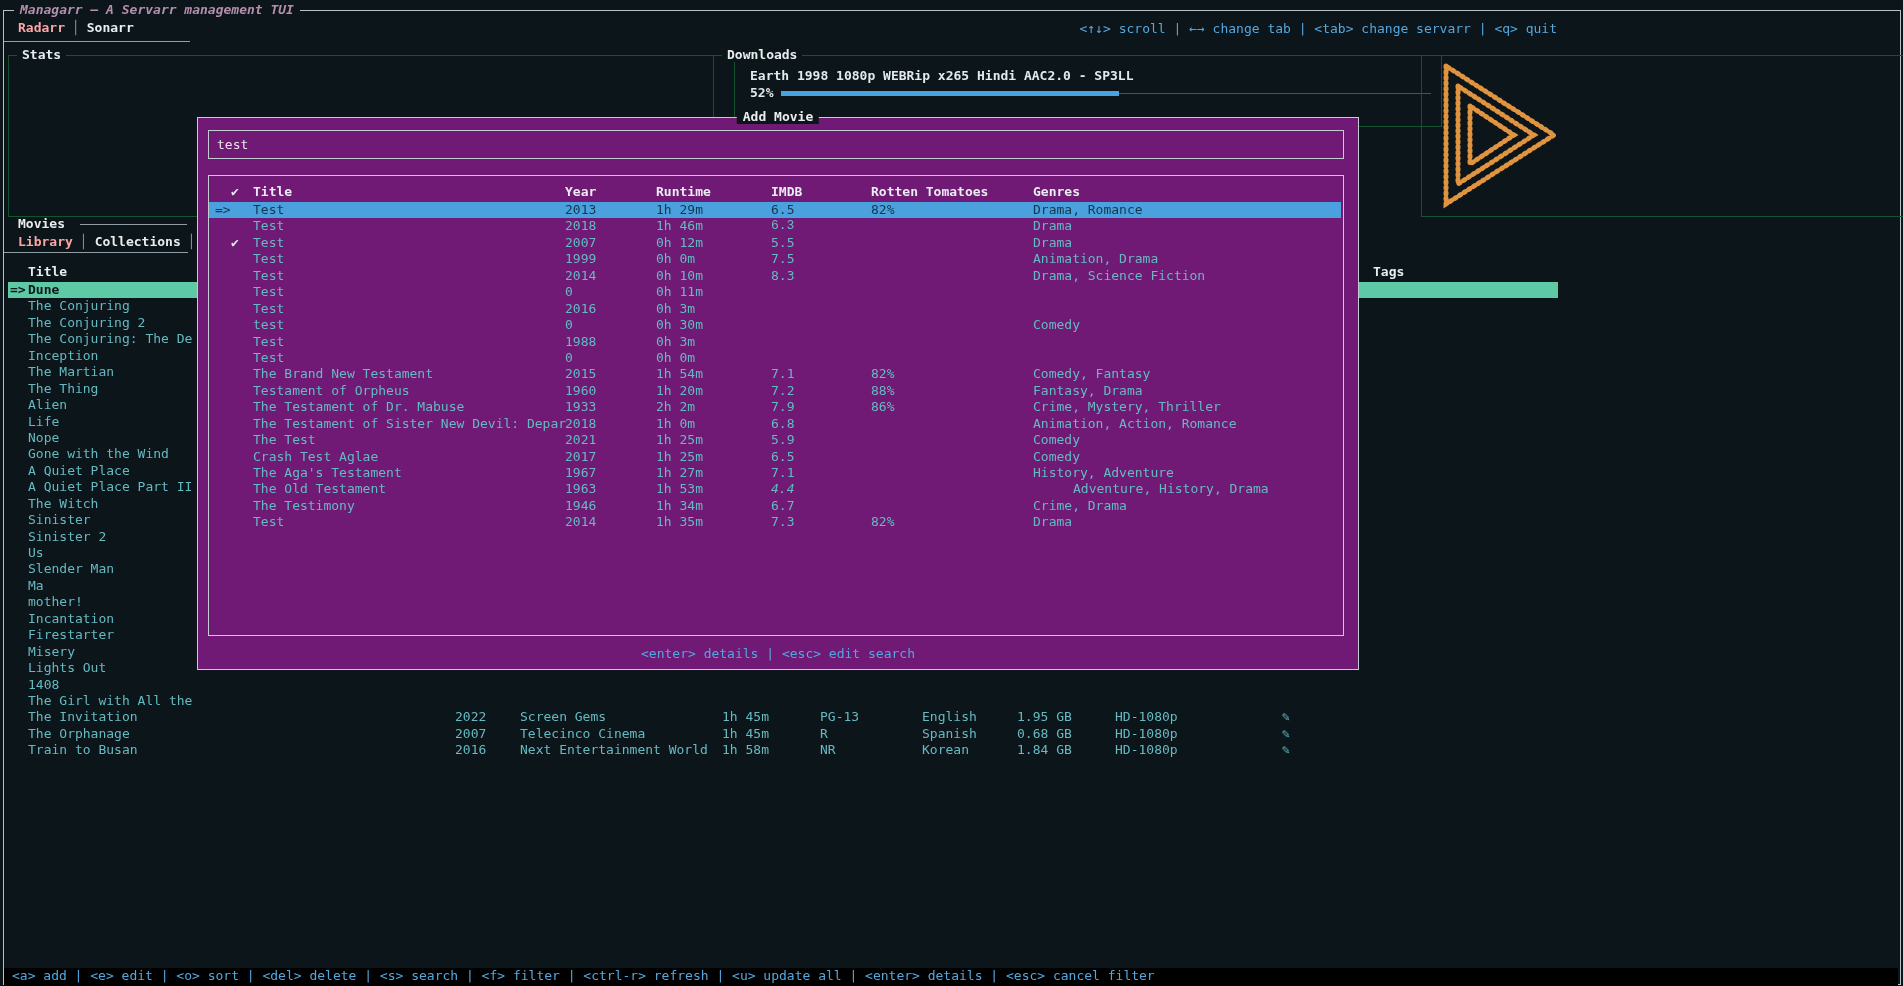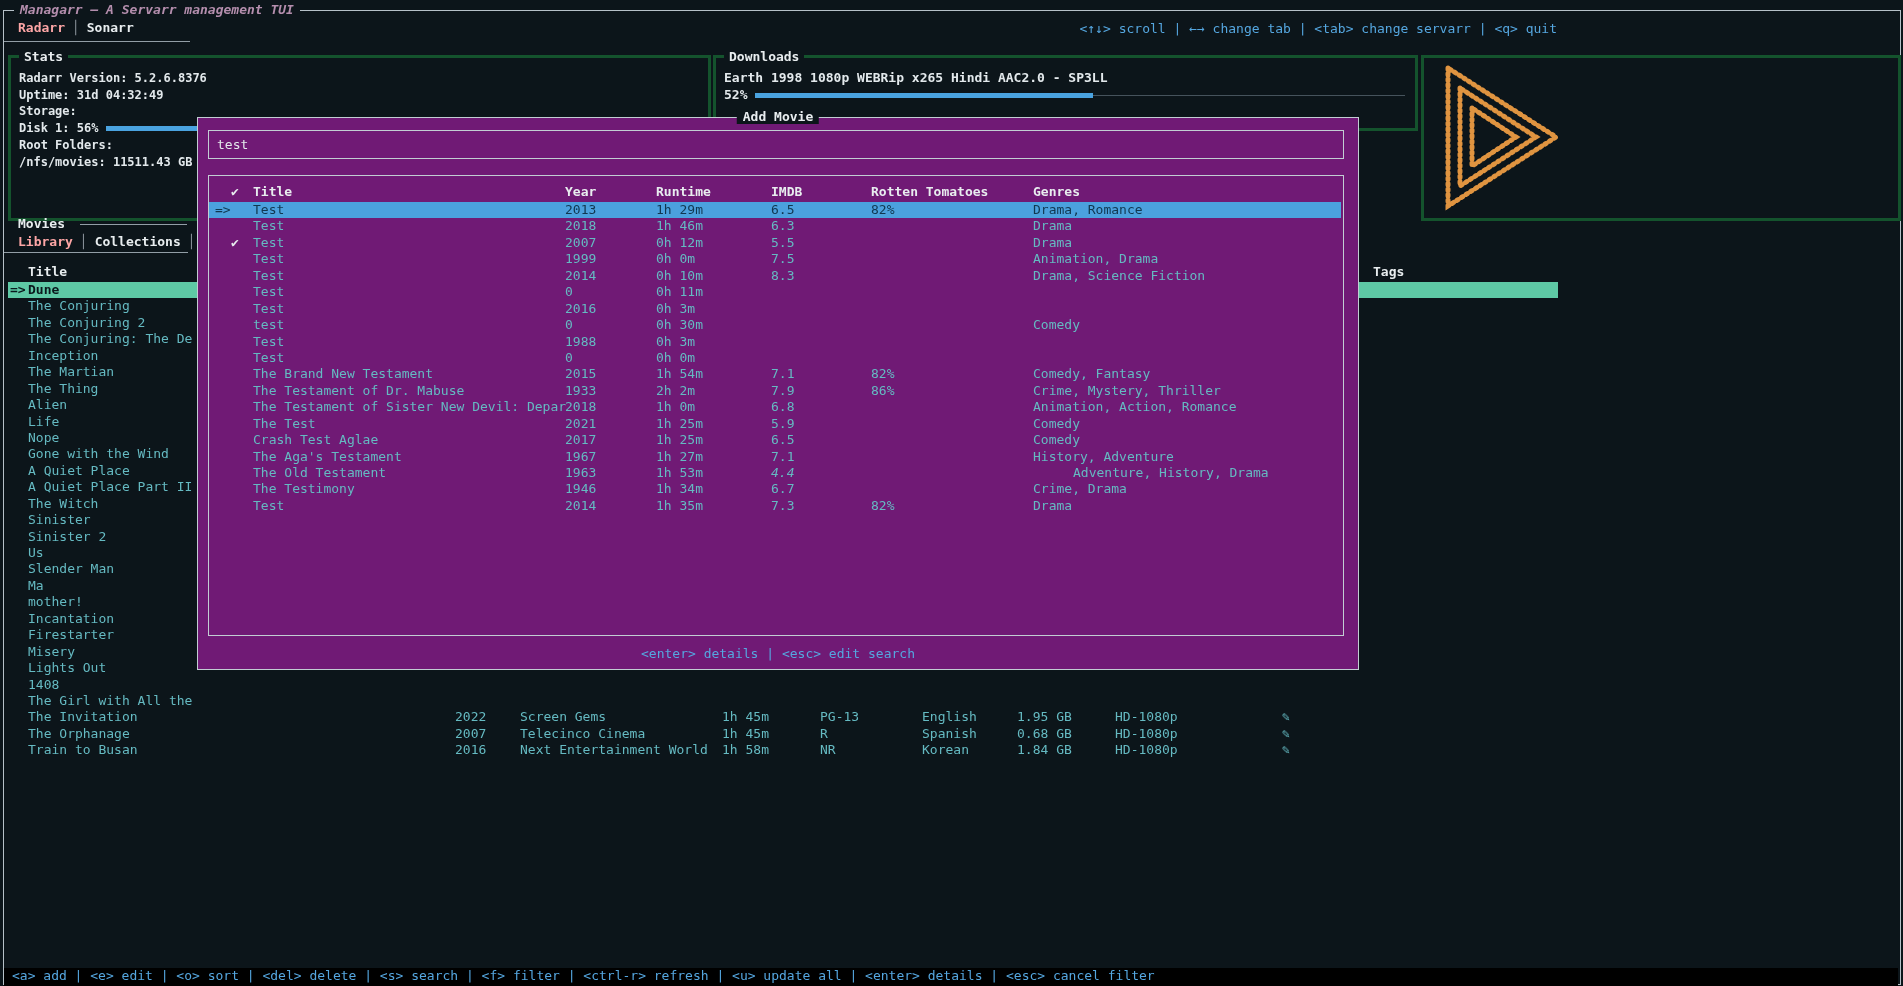--- a/index.html
+++ b/index.html
@@ -5,21 +5,21 @@
   html,body{margin:0;padding:0;width:1903px;height:986px;background:#0c151a;overflow:hidden;}
   body{font-family:"DejaVu Sans Mono",monospace;font-size:13px;color:#cdd6db;position:relative;}
   .frame{position:absolute;left:3px;top:10px;width:1896px;height:973px;border:1px solid #b6c1c8;}
   .app-title{position:absolute;left:14px;top:2px;color:#b48ead;font-style:italic;font-weight:bold;background:#0c151a;padding:0 6px;z-index:3;white-space:pre;}
   .tabbar{position:absolute;left:18px;top:20px;z-index:3;white-space:pre;}
   .tab{font-weight:bold;color:#e8edef;cursor:default;}
   .tab.active{color:#fca5a5;}
   .tab-sep{color:#8a949b;padding:0 7px;}
   .top-help{position:absolute;right:346px;top:21px;color:#55a7e0;z-index:3;white-space:pre;}
   .hline{position:absolute;height:1px;background:#929ea6;}
-  .box{position:absolute;border:3px solid #14532d;background:transparent;z-index:2;}
+  .box{position:absolute;border:1px solid #14532d;background:transparent;z-index:2;padding-left:28px;}
   .box-title{position:absolute;top:-9px;left:8px;background:#0c151a;padding:0 5px;font-weight:bold;color:#e8edef;white-space:pre;}
   #stats-box{left:8px;top:55px;width:697px;height:160px;}
   .stats-content{padding:12px 0 0 8px;}
   .sline{line-height:16.7px;font-size:12px;font-weight:bold;color:#e3e9ec;white-space:pre;}
   .pbar{position:relative;display:inline-block;height:5px;vertical-align:middle;margin-left:8px;}
   .ptrack{position:absolute;left:0;right:0;top:2px;height:1px;background:#46535c;}
   .pfill{position:absolute;left:0;top:0;height:5px;background:#4aa3e0;}
   #downloads-box{left:713px;top:55px;width:699px;height:70px;}
   .dl-item{padding:12px 0 0 8px;font-weight:bold;color:#e3e9ec;line-height:16.7px;white-space:pre;}
   .dl-progress{padding-left:8px;line-height:16.7px;font-weight:bold;color:#e3e9ec;white-space:pre;}
@@ -54,28 +54,20 @@
 <div class="frame"></div>
 
 <div class="app-title">Managarr – A Servarr management TUI</div>
 
 <div class="tabbar"><span class="tab active">Radarr</span><span class="tab-sep">│</span><span class="tab">Sonarr</span></div>
 <div class="top-help">&lt;↑↓&gt; scroll | ←→ change tab | &lt;tab&gt; change servarr | &lt;q&gt; quit</div>
 <div class="hline" style="left:4px;top:41px;width:186px;"></div>
 
 <div class="box" id="stats-box">
   <span class="box-title">Stats</span>
-  <div class="stats-content">
-    <div class="sline">Radarr Version: 5.2.6.8376</div>
-    <div class="sline">Uptime: 31d 04:32:49</div>
-    <div class="sline">Storage:</div>
-    <div class="sline"><span>Disk 1: 56%</span><span class="pbar" style="width:170px;"><span class="ptrack"></span><span class="pfill" style="width: 56%;"></span></span></div>
-    <div class="sline">Root Folders:</div>
-    <div class="sline">/nfs/movies: 11511.43 GB</div>
-  </div>
 </div>
 
 <div class="box" id="downloads-box">
   <span class="box-title">Downloads</span>
   <div class="dl-item">Earth 1998 1080p WEBRip x265 Hindi AAC2.0 - SP3LL</div>
   <div class="dl-progress"><span>52%</span><span class="pbar" style="width:650px;"><span class="ptrack"></span><span class="pfill" style="width: 52%;"></span></span></div>
 </div>
 
 <div class="box" id="logo-box">
   <svg width="130" height="150" viewBox="0 0 130 150" style="position:absolute;left:14px;top:4px;">
@@ -233,21 +225,21 @@
           <span class="cell" style="left: 356px;">2013</span>
           <span class="cell" style="left: 447px;">1h 29m</span>
           <span class="cell" style="left: 562px;">6.5</span>
           <span class="cell" style="left: 662px;">82%</span>
           <span class="cell" style="left: 824px;">Drama, Romance</span>
         </div>
         <div class="arow">
           <span class="cell" style="left: 44px;">Test</span>
           <span class="cell" style="left: 356px;">2018</span>
           <span class="cell" style="left: 447px;">1h 46m</span>
-          <span class="cell" style="left: 562px;">6.3</span>
+          <span class="cell" style="left: 562px; font-family: Liberation Mono, monospace;">6.3</span>
           <span class="cell" style="left: 824px;">Drama</span>
         </div>
         <div class="arow">
           <span class="cell chk" style="left: 22px;">✔</span>
           <span class="cell" style="left: 44px;">Test</span>
           <span class="cell" style="left: 356px;">2007</span>
           <span class="cell" style="left: 447px;">0h 12m</span>
           <span class="cell" style="left: 562px;">5.5</span>
           <span class="cell" style="left: 824px;">Drama</span>
         </div>
@@ -293,20 +285,28 @@
         </div>
         <div class="arow">
           <span class="cell" style="left: 44px;">The Brand New Testament</span>
           <span class="cell" style="left: 356px; text-align: right;">2015</span>
           <span class="cell" style="left: 447px;">1h 54m</span>
           <span class="cell" style="left: 562px;">7.1</span>
           <span class="cell" style="left: 662px;">82%</span>
           <span class="cell" style="left: 824px;">Comedy, Fantasy</span>
         </div>
         <div class="arow">
+          <span class="cell" style="left: 44px;">Testament of Orpheus</span>
+          <span class="cell" style="left: 356px;">1960</span>
+          <span class="cell" style="left: 447px;">1h 20m</span>
+          <span class="cell" style="left: 562px;">7.2</span>
+          <span class="cell" style="left: 662px;">88%</span>
+          <span class="cell" style="left: 824px;">Fantasy, Drama</span>
+        </div>
+        <div class="arow">
           <span class="cell" style="left: 44px;">The Testament of Dr. Mabuse</span>
           <span class="cell" style="left: 356px;">1933</span>
           <span class="cell" style="left: 447px;">2h 2m</span>
           <span class="cell" style="left: 562px;">7.9</span>
           <span class="cell" style="left: 662px;">86%</span>
           <span class="cell" style="left: 824px;">Crime, Mystery, Thriller</span>
         </div>
         <div class="arow">
           <span class="cell" style="left: 44px;">The Testament of Sister New Devil: Depar</span>
           <span class="cell" style="left: 356px;">2018</span>

